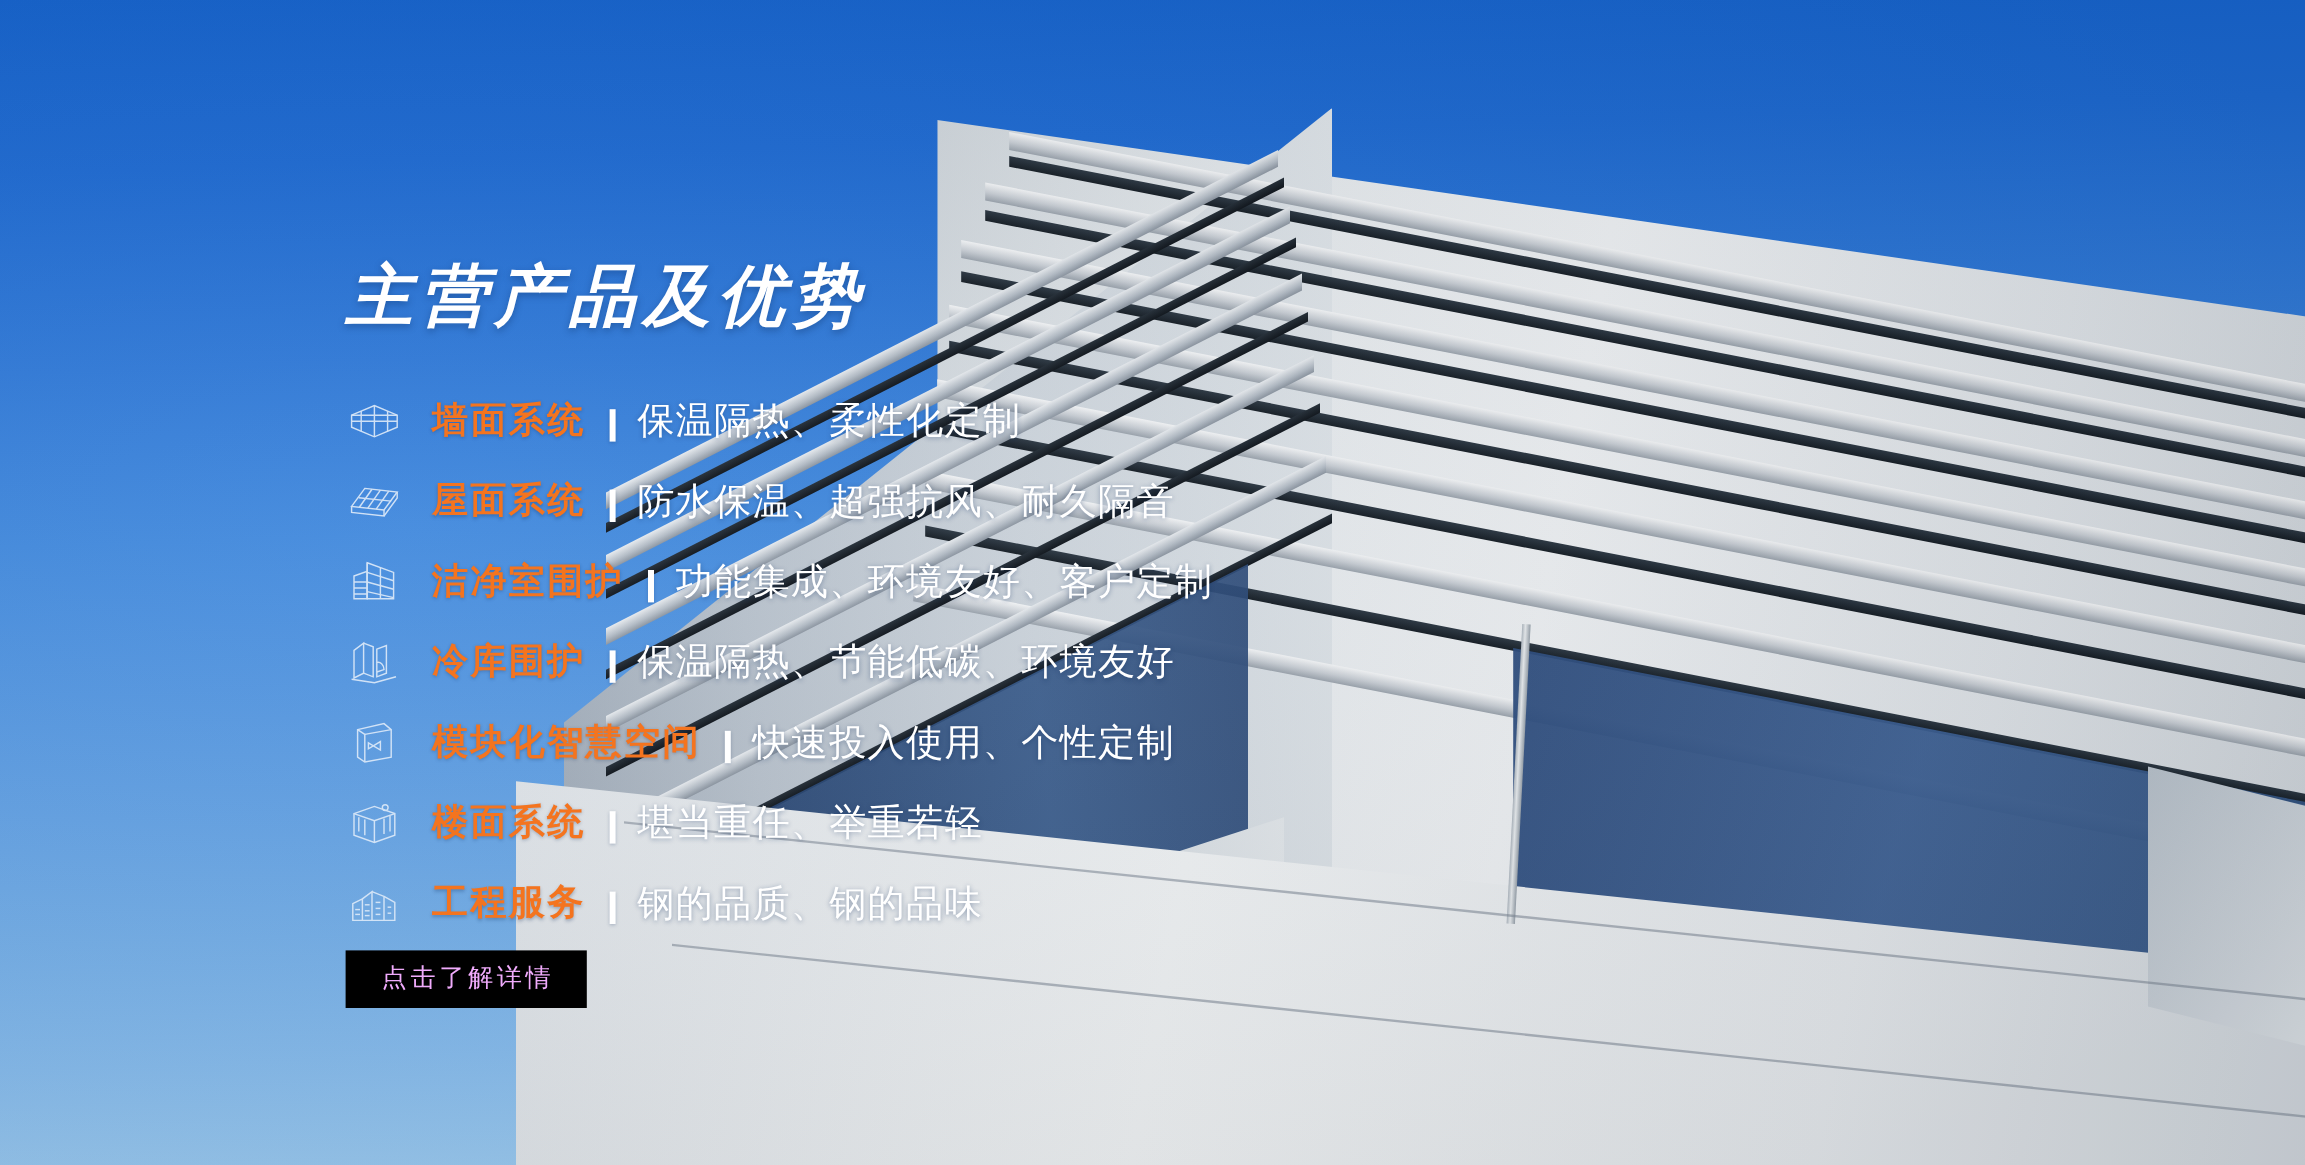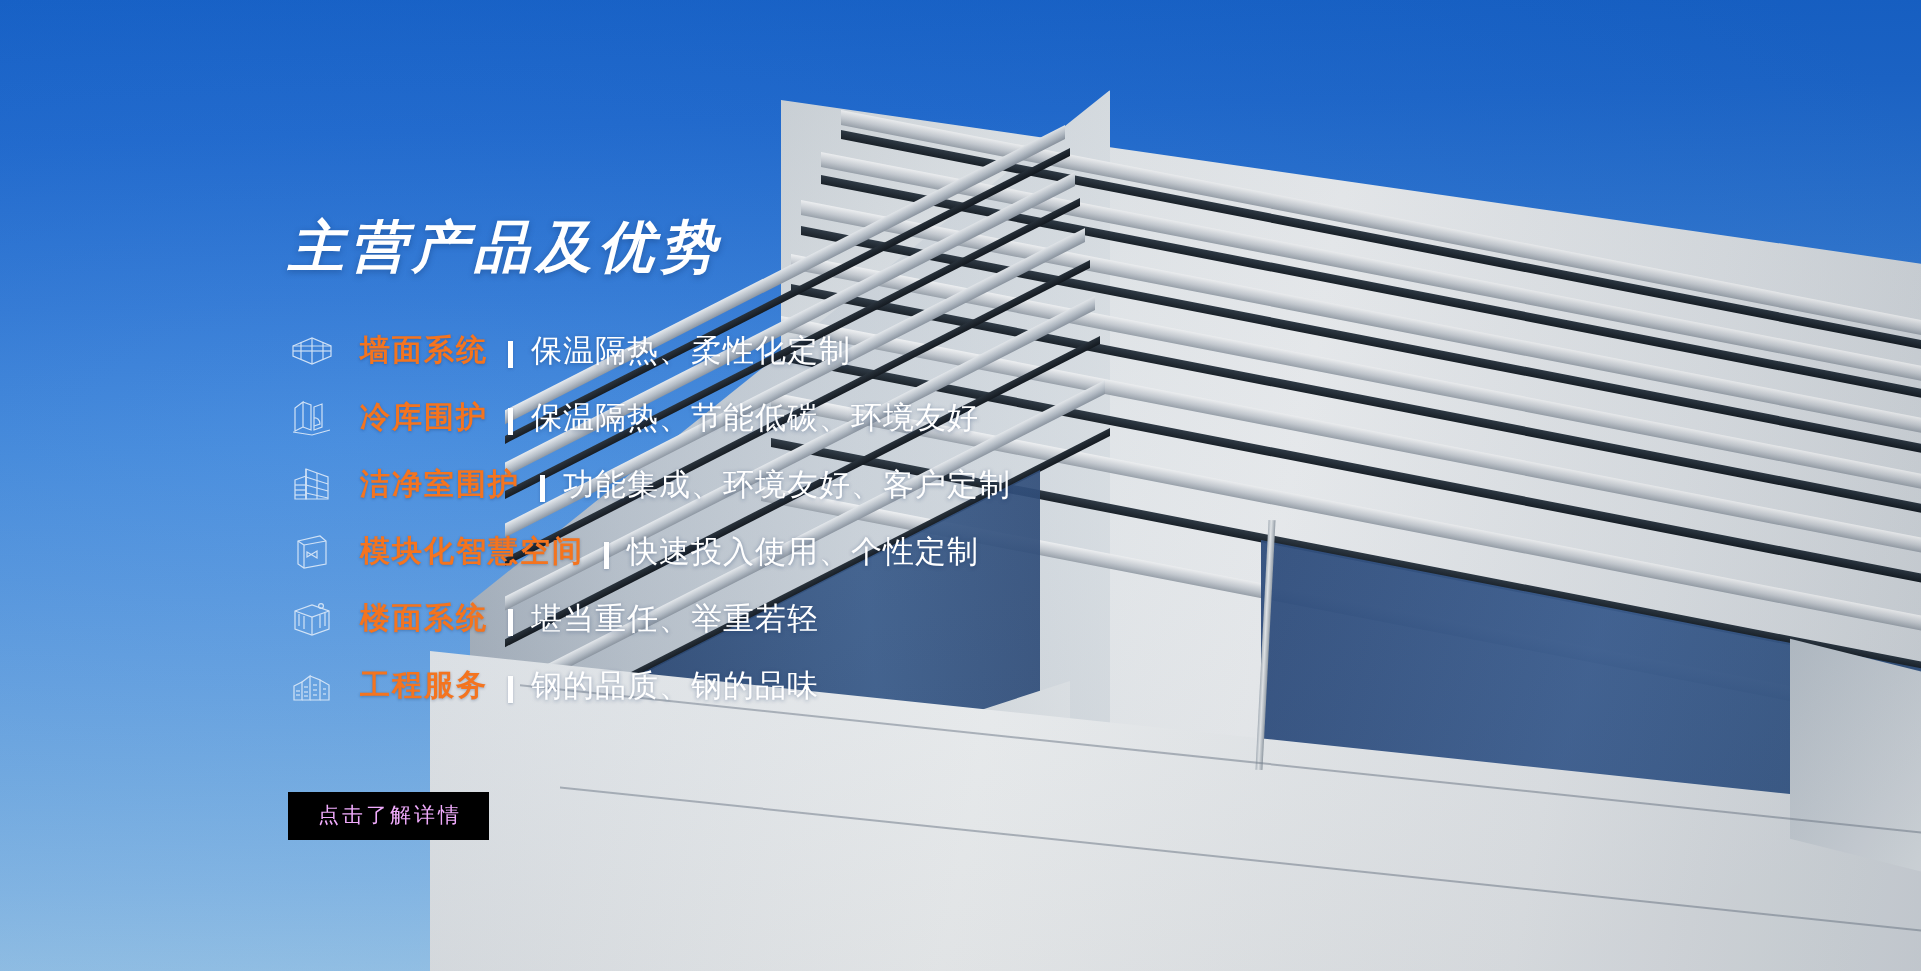--- a/index.html
+++ b/index.html
@@ -226,54 +226,70 @@
             <path d="M22 17 L41 17"></path>
               <path d="M11 8.6 L11 25.4"></path>
               <path d="M33 8.6 L33 25.4"></path>
           </svg>
         </span>
         <span class="name">墙面系统</span>
         <span class="bar"></span>
         <span class="desc">保温隔热、柔性化定制</span>
       </div>
 
-
-      <div class="row">
-        <span class="ico">
-          <svg width="44" height="38" viewBox="0 0 44 38" fill="none" stroke="#dce9f8" stroke-width="1.2">
-            <path d="M13 3 L13 28 L5 32 L5 9 Z"></path>
-            <path d="M13 3 L21 6 L21 31 L13 28"></path>
-            <path d="M24 8 L32 5 L32 28 L24 31 Z"></path>
-            <path d="M24 19 a5 6 0 0 1 6 6 L24 27"></path>
-            <path d="M3 33 L22 36 L40 31"></path>
-          </svg>
-        </span>
-        <span class="name">冷库围护</span>
-        <span class="bar"></span>
-        <span class="desc">保温隔热、节能低碳、环境友好</span>
+      <div class="row">
+        <span class="ico">
+          <svg width="44" height="34" viewBox="0 0 44 34" fill="none" stroke="#dce9f8" stroke-width="1.2">
+            <path d="M14 6 L41 9 L30 24 L3 21 Z"></path>
+            <path d="M3 21 L3 26 L30 29 L30 24"></path>
+            <path d="M41 9 L41 14 L30 29"></path>
+            <path d="M20 6.7 L9.5 21.7"></path>
+              <path d="M27 7.4 L16.5 22.4"></path>
+              <path d="M34 8.2 L23.5 23.2"></path>
+            <path d="M9 13.8 L36 16.6"></path>
+          </svg>
+        </span>
+        <span class="name">屋面系统</span>
+        <span class="bar"></span>
+        <span class="desc">防水保温、超强抗风、耐久隔音</span>
       </div>
 
       <div class="row">
         <span class="ico">
           <svg width="44" height="38" viewBox="0 0 44 38" fill="none" stroke="#dce9f8" stroke-width="1.2">
             <path d="M16 3 L38 11 L38 33 L16 33 Z"></path>
             <path d="M16 3 L16 33"></path>
             <path d="M5 14 L16 10 L16 33 L5 33 Z"></path>
             <path d="M16 11 L38 18"></path>
               <path d="M16 19 L38 25"></path>
               <path d="M16 27 L38 32"></path>
             <path d="M5 19 L16 19"></path>
               <path d="M5 24 L16 24"></path>
               <path d="M5 29 L16 29"></path>
             <path d="M27 7 L27 33"></path>
           </svg>
         </span>
         <span class="name">洁净室围护</span>
         <span class="bar"></span>
         <span class="desc">功能集成、环境友好、客户定制</span>
+      </div>
+
+      <div class="row">
+        <span class="ico">
+          <svg width="44" height="38" viewBox="0 0 44 38" fill="none" stroke="#dce9f8" stroke-width="1.2">
+            <path d="M13 3 L13 28 L5 32 L5 9 Z"></path>
+            <path d="M13 3 L21 6 L21 31 L13 28"></path>
+            <path d="M24 8 L32 5 L32 28 L24 31 Z"></path>
+            <path d="M24 19 a5 6 0 0 1 6 6 L24 27"></path>
+            <path d="M3 33 L22 36 L40 31"></path>
+          </svg>
+        </span>
+        <span class="name">冷库围护</span>
+        <span class="bar"></span>
+        <span class="desc">保温隔热、节能低碳、环境友好</span>
       </div>
 
       <div class="row">
         <span class="ico">
           <svg width="44" height="38" viewBox="0 0 44 38" fill="none" stroke="#dce9f8" stroke-width="1.2">
             <path d="M8 8 L30 3 L36 8 L36 31 L14 35 L8 31 Z"></path>
             <path d="M8 8 L14 12 L14 35"></path>
               <path d="M14 12 L36 8"></path>
             <path d="M17 19 L27 25 L27 18 L17 24 Z"></path>
           </svg>

